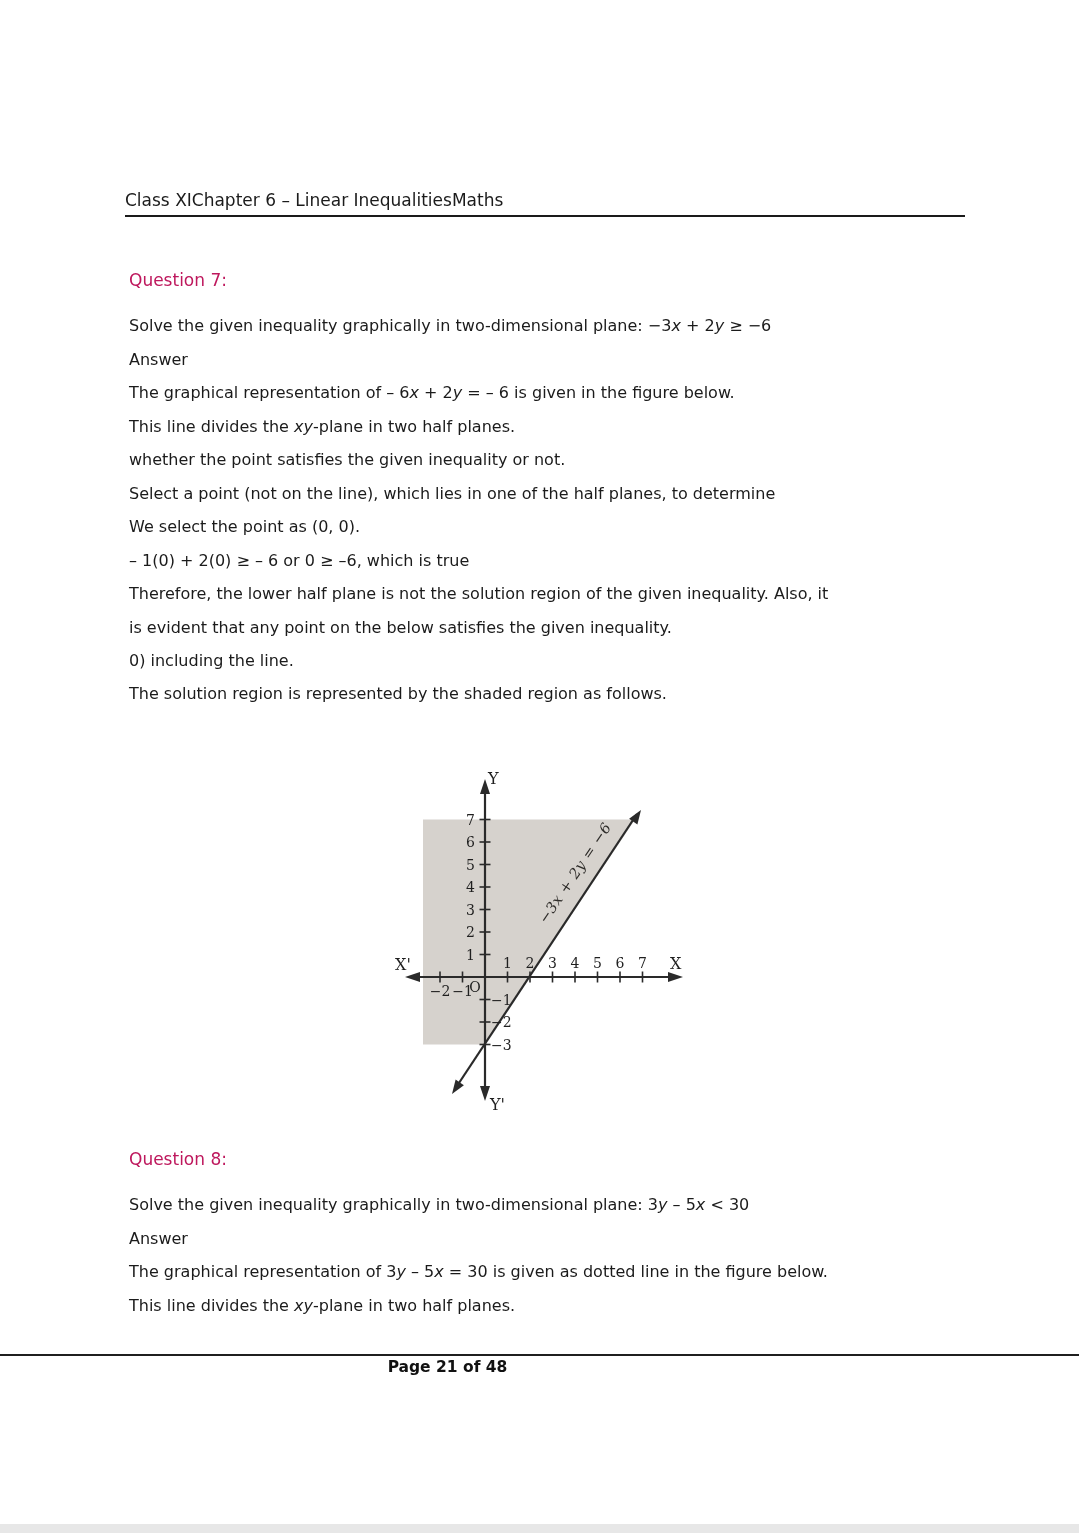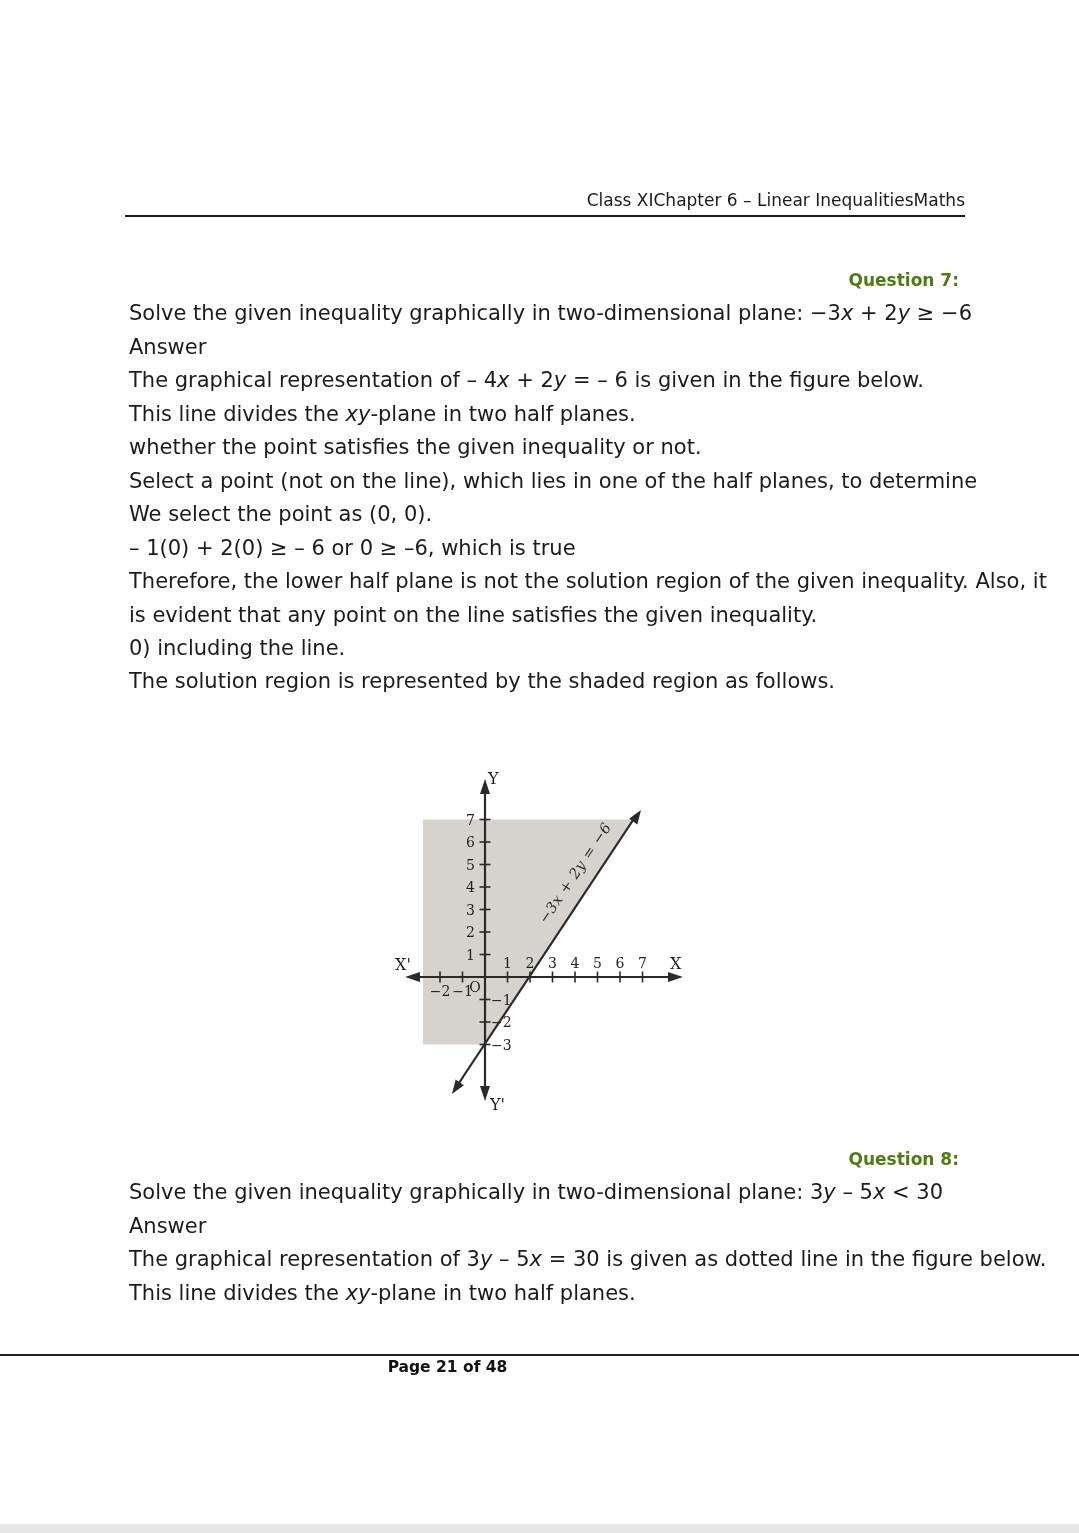--- a/index.html
+++ b/index.html
@@ -4,27 +4,27 @@
 <style>
   html,body { margin:0; padding:0; background:#ffffff; }
   .page {
     position:relative; width:1079px; height:1533px; background:#ffffff;
     font-family:"DejaVu Sans","Liberation Sans",sans-serif; color:#1b1b1b;
     overflow:hidden;
   }
   
   .header {
     position:absolute; left:125px; top:190px; width:840px;
-    display:flex; justify-content:flex-end; align-items:baseline;
+    display:flex; justify-content:flex-start; align-items:baseline;
     font-size:17px; padding-bottom:5px; border-bottom:2px solid #1a1a1a;
   }
   
   .textblock { position:absolute; left:129px; width:830px; }
-  .qtitle { font-weight:bold; color:#4d7c0f; font-size:17px; line-height:33.45px;text-align:right; }
-  .body-lines { font-size:21px; line-height:33.45px; }
+  .qtitle { font-weight:normal; color:#be185d; font-size:17px; line-height:33.45px; }
+  .body-lines { font-size:16px; line-height:33.45px;margin-top:12px; }
   .bline { white-space:nowrap; }
   .it { font-style:italic; }
   
   .figure { position:absolute; left:390px; top:762px; width:320px; height:356px; }
   .figure svg { position:absolute; left:0; top:0; }
   .fig-line-label {
     position:absolute; left:116px; top:103px; width:138px; text-align:center;
     transform:rotate(-56deg);
     font-family:"DejaVu Serif","Liberation Serif",serif; font-style:italic;
     font-size:14.5px; color:#2e2c29; letter-spacing:0.5px; white-space:nowrap;
@@ -45,28 +45,28 @@
     <span>Class XI</span>
     <span>Chapter 6 – Linear Inequalities</span>
     <span>Maths</span>
   </div>
 
   <div class="textblock" style="top:264px;">
     <div class="qtitle">Question 7:</div>
     <div class="body-lines">
       <div class="bline"><span>Solve the given inequality graphically in two-dimensional plane: −3</span><span class="it">x</span><span> + 2</span><span class="it">y</span><span> ≥ −6</span></div>
       <div class="bline"><span>Answer</span></div>
-      <div class="bline"><span>The graphical representation of – 4</span><span class="it">x</span><span> + 2</span><span class="it">y</span><span> = – 6 is given in the figure below.</span></div>
+      <div class="bline"><span>The graphical representation of – 6</span><span class="it">x</span><span> + 2</span><span class="it">y</span><span> = – 6 is given in the figure below.</span></div>
       <div class="bline"><span>This line divides the </span><span class="it">xy</span><span>-plane in two half planes.</span></div>
       <div class="bline"><span>whether the point satisfies the given inequality or not.</span></div>
       <div class="bline"><span>Select a point (not on the line), which lies in one of the half planes, to determine</span></div>
       <div class="bline"><span>We select the point as (0, 0).</span></div>
       <div class="bline"><span>– 1(0) + 2(0) ≥ – 6 or 0 ≥ –6, which is true</span></div>
       <div class="bline"><span>Therefore, the lower half plane is not the solution region of the given inequality. Also, it</span></div>
-      <div class="bline"><span>is evident that any point on the line satisfies the given inequality.</span></div>
+      <div class="bline"><span>is evident that any point on the below satisfies the given inequality.</span></div>
       <div class="bline"><span>0) including the line.</span></div>
       <div class="bline"><span>The solution region is represented by the shaded region as follows.</span></div>
     </div>
   </div>
 
   <div class="figure">
     <svg width="320" height="356" viewBox="0 0 320 356">
 
       <polygon points="33,57.5 245,57.5 95,282.5 33,282.5" fill="#d6d2cd"></polygon>
 

